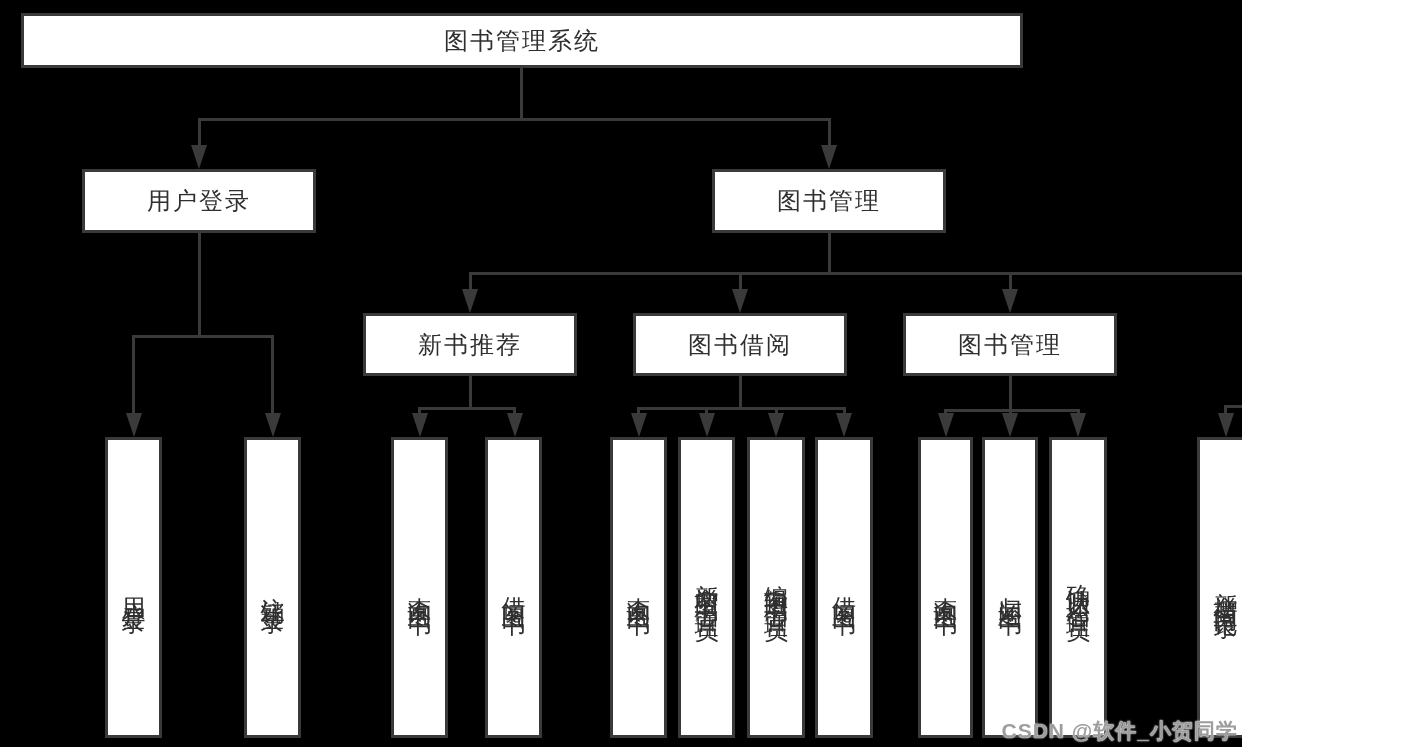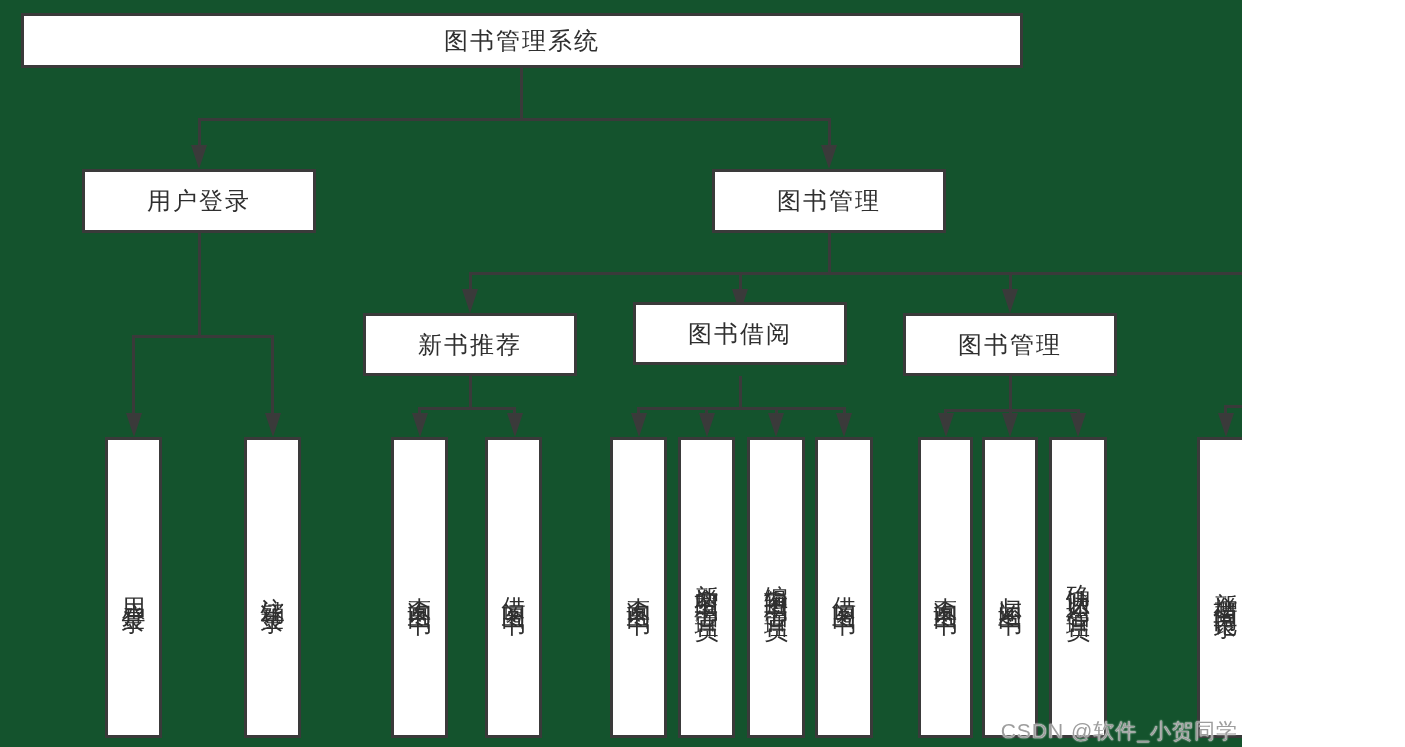--- a/index.html
+++ b/index.html
@@ -1,17 +1,17 @@
 <!DOCTYPE html>
 <html><head>
 <meta charset="utf-8">
 <style>
   html,body{margin:0;padding:0;background:#fff;}
   #canvas{
-    position:relative;width:1242px;height:747px;background:#14532d;
+    position:relative;width:1242px;height:747px;background:#000000;
     font-family:"Liberation Sans","DejaVu Sans",sans-serif;overflow:hidden;
   }
   .node{
     position:absolute;border:3px solid #3a3a3a;background:#ffffff;
     display:flex;align-items:center;justify-content:center;
     color:#2f2f2f;box-sizing:border-box;
   }
   .node.lvl{font-size:24px;letter-spacing:2px;}
   .node.leaf{font-size:24px;}
   .leaf span{
@@ -21,21 +21,21 @@
   .v{position:absolute;width:3px;background:#3a3a3a;}
   .h{position:absolute;height:3px;background:#3a3a3a;}
   .arrow{
     position:absolute;width:0;height:0;
     border-left:8px solid transparent;border-right:8px solid transparent;
     border-top:24px solid #3a3a3a;
   }
   .watermark{
     position:absolute;right:4px;bottom:2px;z-index:10;
     font-size:21px;color:rgba(152,152,152,0.95);
-    text-shadow:0 0 2px #ffffff,0 0 1px #ffffff;letter-spacing:1px;
+    text-shadow:0 0 2px #ffffff,0 0 1px #ffffff;letter-spacing:1px;font-weight:bold;
   }
 </style>
 </head>
 <body>
 
 <div id="canvas">
 
   <div class="v" style="left:519.5px;top:68px;height:52px;"></div>
   <div class="h" style="left:197.5px;top:118px;width:633px;"></div>
   <div class="v" style="left:197.5px;top:118px;height:30px;"></div>
@@ -102,21 +102,21 @@
   <div class="node lvl" style="left:82px;top:169px;width:234px;height:64px;">
     <span>用户登录</span>
   </div>
   <div class="node lvl" style="left:712px;top:169px;width:234px;height:64px;">
     <span>图书管理</span>
   </div>
 
   <div class="node lvl" style="left:363px;top:313px;width:214px;height:63px;">
     <span>新书推荐</span>
   </div>
-  <div class="node lvl" style="left:633px;top:302px;width:214px;height:63px;">
+  <div class="node lvl" style="left:633px;top:313px;width:214px;height:63px;">
     <span>图书借阅</span>
   </div>
   <div class="node lvl" style="left:903px;top:313px;width:214px;height:63px;">
     <span>图书管理</span>
   </div>
 
   <div class="node leaf" style="left:105px;top:437px;width:57px;height:301px;">
     <span>用户登录</span>
   </div>
   <div class="node leaf" style="left:244px;top:437px;width:57px;height:301px;">

